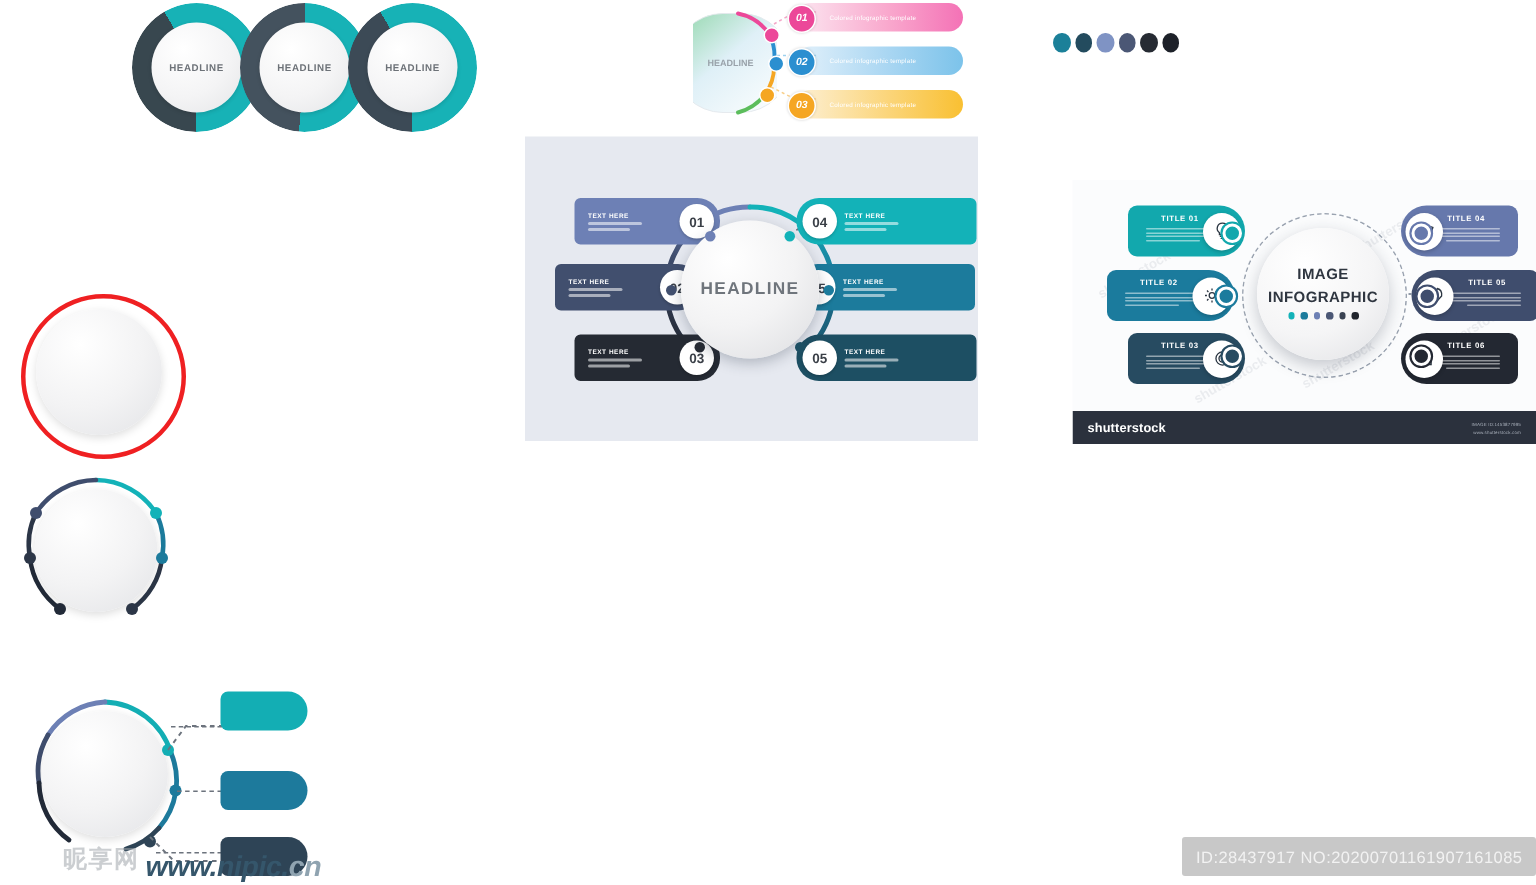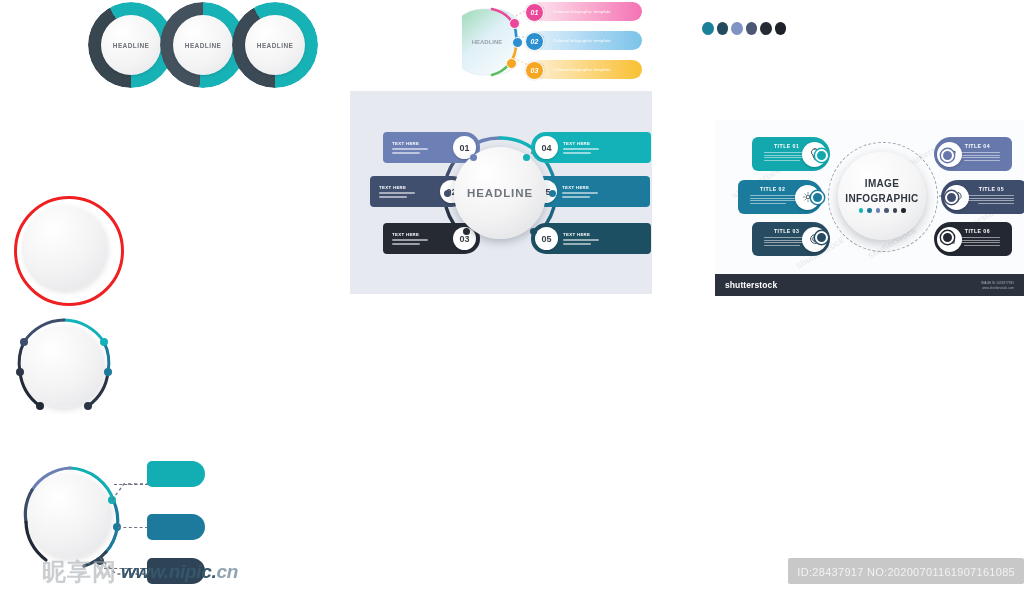--- a/index.html
+++ b/index.html
@@ -141,23 +141,23 @@
   .seg-dot{position:absolute;width:8px;height:8px;border-radius:50%;}
 
   #bars-circle{left:10px;top:452px;width:196px;height:132px;}
   #bars-circle .lc-disc{left:18px;top:22px;width:84px;height:84px;}
   .bar{position:absolute;left:137px;width:58px;height:26px;border-radius:5px 13px 13px 5px;}
   .bar-dot{position:absolute;width:8px;height:8px;border-radius:50%;}
   .dash{position:absolute;height:0;border-top:1.3px dashed #6c737d;}
 
   
   #nipic{left:42px;top:556px;display:flex;align-items:center;gap:4px;}
-  #nipic .cjk{font-size:24px;font-weight:bold;color:rgba(160,165,172,.55);
+  #nipic .cjk{font-size:16px;font-weight:bold;color:rgba(160,165,172,.55);
     letter-spacing:1px;font-family:"DejaVu Sans",sans-serif;}
-  #nipic .url{font-size:19px;font-weight:bold;font-style:italic;color:#35566b;letter-spacing:-.3px;}
+  #nipic .url{font-size:19px;font-weight:bold;font-style:italic;color:#35566b;letter-spacing:-.3px;margin-top:12px;}
   #nipic .url .cn{color:#8fa3b0;}
   #idbar{right:0px;top:558px;background:#c8c8c8;padding:4px 9px;border-radius:2px;}
   #idbar span{font-size:11px;color:#f2f2f2;letter-spacing:.3px;font-family:"Liberation Sans",sans-serif;}
 </style>
 </head>
 <body>
 
 <div class="abs" id="rings-group">
   <div class="ring3" id="ring-a">
     <div class="outer"></div>

